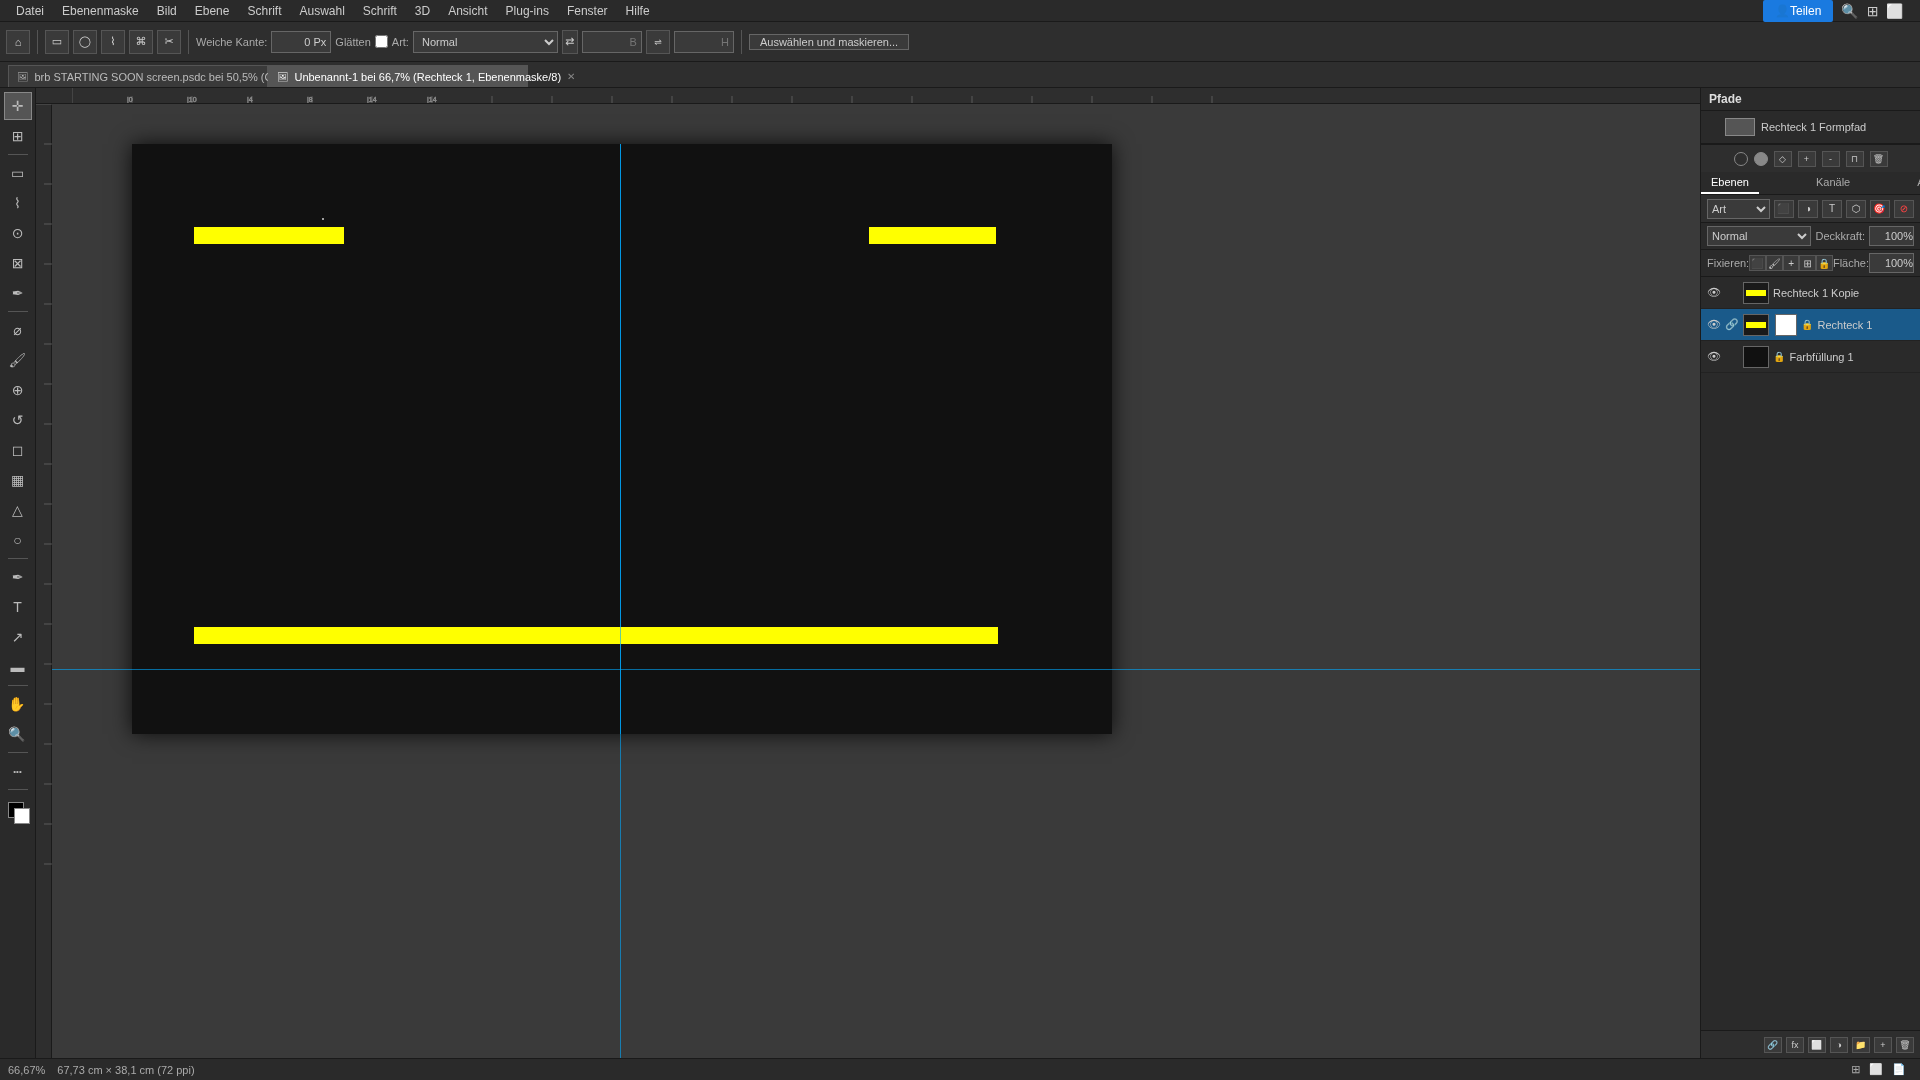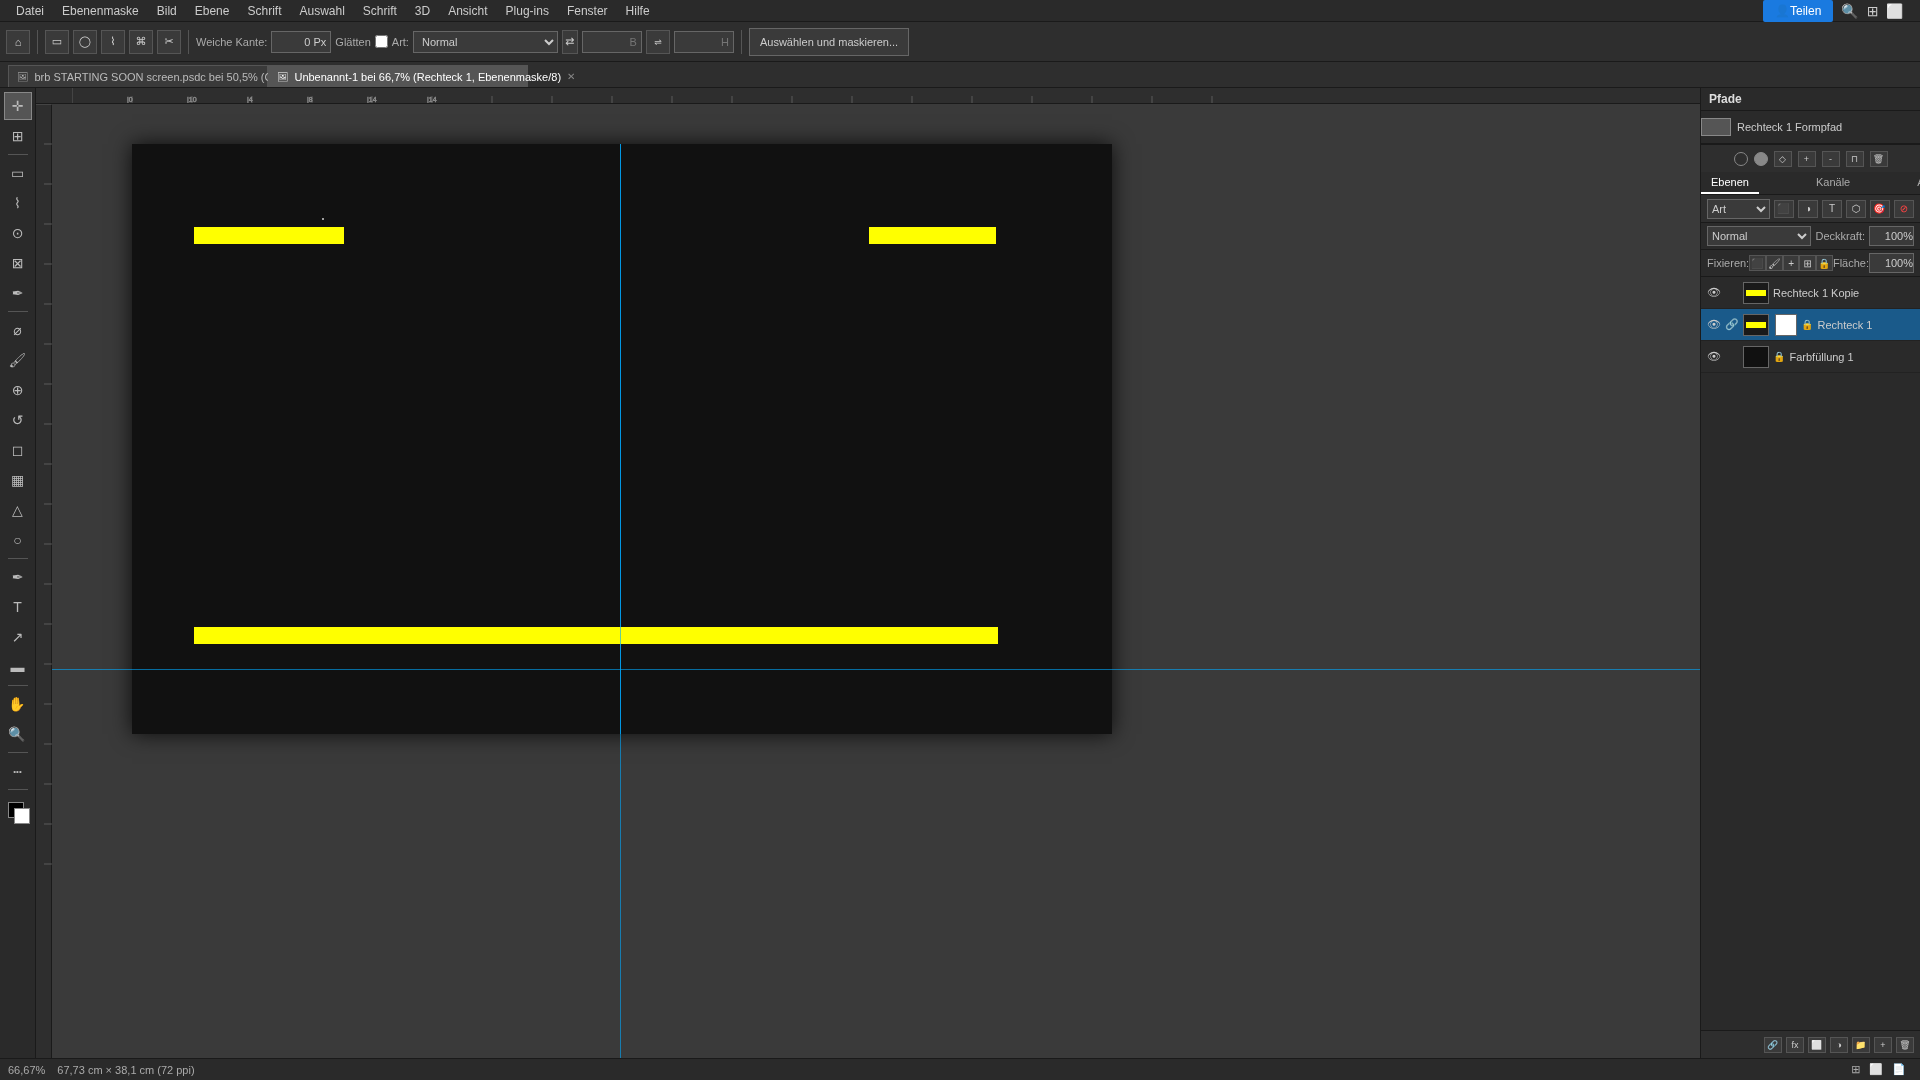--- a/index.html
+++ b/index.html
@@ -63,21 +63,21 @@
       height: 22px;
       width: 60px;
       padding: 0 4px;
       text-align: right;
     }
     .toolbar-big-btn {
       background: #3a3a3a;
       border: 1px solid #666;
       color: #ccc;
       font-size: 11px;
-      height: 28px;
+      height: 16px;
       padding: 0 10px;
       cursor: pointer;
       white-space: nowrap;
     }
 
     
     .tab-bar {
       height: 26px;
       background: #2e2e2e;
       display: flex;
@@ -222,21 +222,21 @@
       font-weight: bold;
       color: #ddd;
     }
     .pfade-section {
       border-bottom: 1px solid #1a1a1a;
       padding: 4px 0;
     }
     .pfade-item {
       display: flex;
       align-items: center;
-      padding: 3px 0;
+      padding: 3px 24px;
       gap: 6px;
       cursor: pointer;
     }
     .pfade-thumb {
       width: 30px; height: 18px;
       background: #555;
       border: 1px solid #888;
       flex-shrink: 0;
     }
     .pfade-name { font-size: 11px; color: #ccc; }

